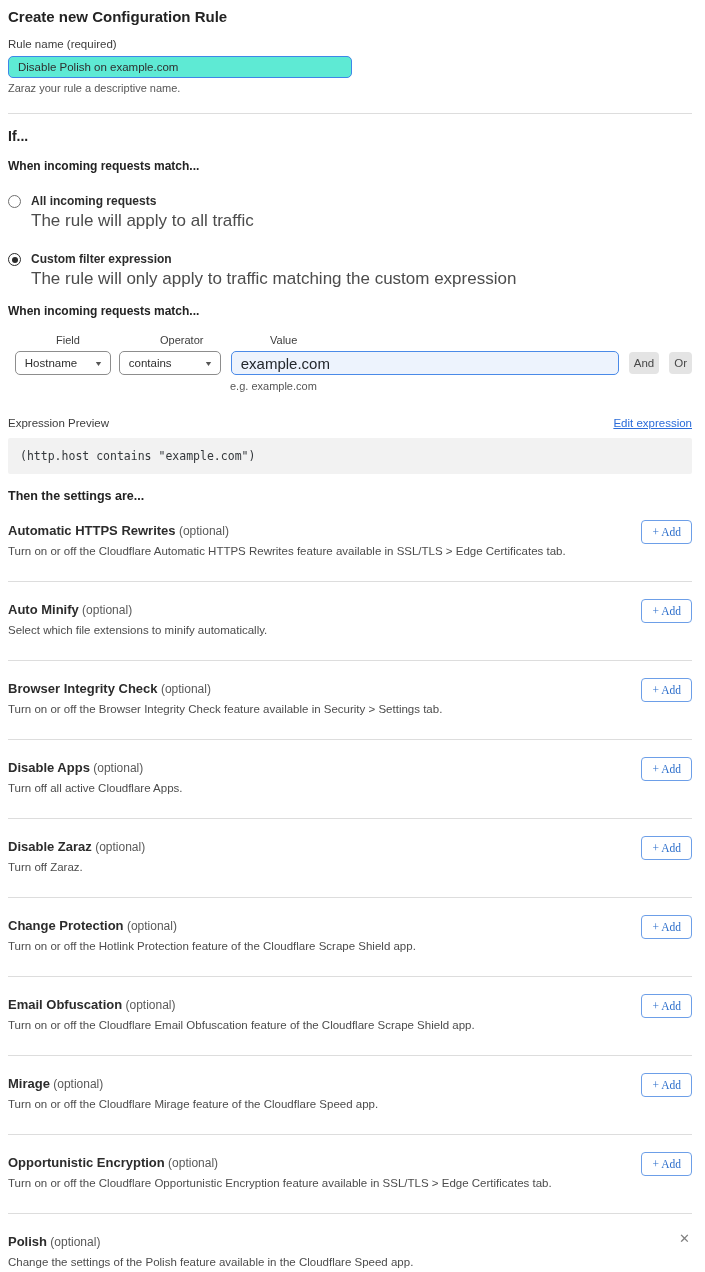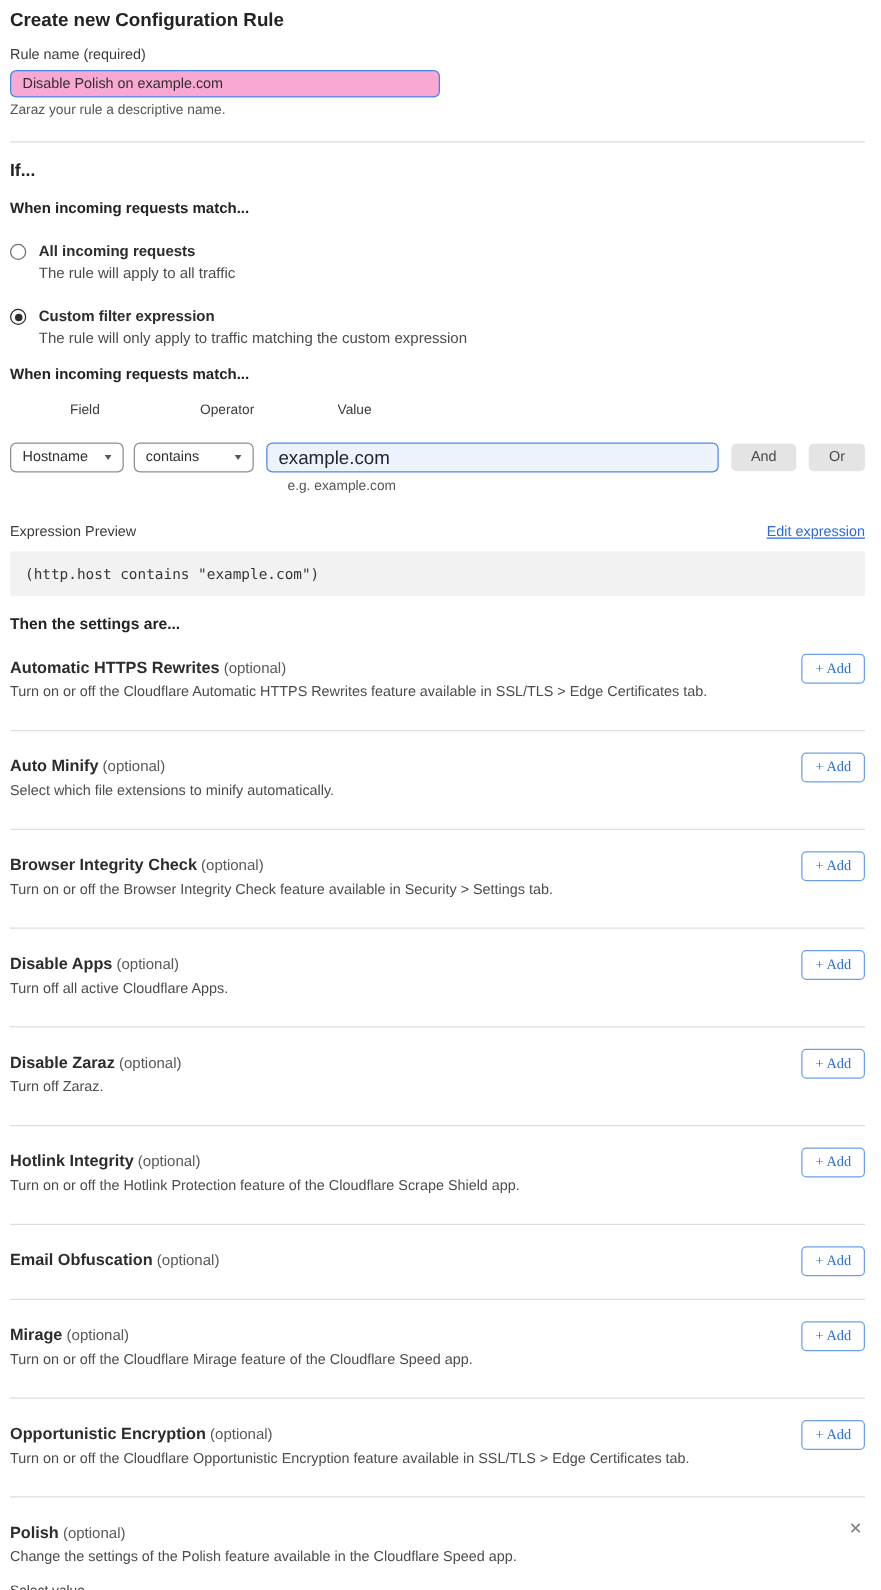--- a/index.html
+++ b/index.html
@@ -9,21 +9,21 @@
     font-family: "Liberation Sans", sans-serif;
     color: #313131;
   }
   .page { padding: 8px 13px 10px 8px; }
 
   .page-title { font-size: 15px; font-weight: bold; color: #232323; }
 
   .form-label { font-size: 11.5px; color: #3c3c3c; margin-top: 13px; }
   .rule-name-input {
     display: block; margin-top: 6px; width: 344px; height: 22px;
-    border: 1px solid #3f86e8; border-radius: 5px; background: #f9a8d4;
+    border: 1px solid #3f86e8; border-radius: 5px; background: #5eead4;
     padding: 0 9px; font-size: 11.5px; color: #2f2f2f; outline: none;
     font-family: "Liberation Sans", sans-serif;
   }
   .helper-text { font-size: 11px; color: #565656; margin-top: 4px; }
 
   .divider { border: none; border-top: 1px solid #ddd; margin-top: 19px; }
 
   .if-heading { font-size: 14px; font-weight: bold; margin-top: 14px; color: #232323; }
   .match-heading { font-size: 12px; font-weight: bold; margin-top: 15px; color: #232323; }
 
@@ -33,42 +33,42 @@
     border: 1px solid #6f6f6f; background: #fff; flex: 0 0 auto;
     margin-top: 1px; position: relative; cursor: pointer;
   }
   .radio-circle.checked { border-color: #2b2b2b; }
   .radio-circle.checked::after {
     content: ""; position: absolute; left: 2.5px; top: 2.5px;
     width: 6px; height: 6px; border-radius: 50%; background: #2b2b2b;
   }
   .radio-text { margin-left: 10px; }
   .radio-label { font-size: 12px; font-weight: bold; color: #2c2c2c; cursor: pointer; }
-  .radio-desc { font-size: 12px; color: #4c4c4c; margin-top: 3px; }
+  .radio-desc { font-size: 17px; color: #4c4c4c; margin-top: 3px; }
 
   .builder-labels { display: flex; margin-top: 16px; font-size: 11px; color: #3c3c3c; padding-left: 48px; }
   .lbl-field { width: 104px; }
   .lbl-operator { width: 110px; }
-  .builder-row { display: flex; margin-top: 20px; align-items: center; }
+  .builder-row { display: flex; margin-top: 5px; align-items: center; justify-content: flex-end; }
   .fake-select {
     height: 24px; border: 1px solid #8d8d8d; border-radius: 5px; background: #fff;
     display: flex; align-items: center; justify-content: space-between;
     padding: 0 8px 0 9px; font-size: 11.5px; color: #2f2f2f; cursor: pointer;
   }
   .select-field { width: 96px; margin-right: 8px; }
   .select-operator { width: 102px; margin-right: 10px; }
   .caret { font-size: 7px; color: #555; transform: scaleX(1.3); }
   .value-input {
     width: 388px; height: 24px; border: 1px solid #4a8ae8; border-radius: 5px;
     background: #edf3fd; padding: 0 9px; font-size: 15px; color: #23272c;
     outline: none; font-family: "Liberation Sans", sans-serif;
   }
   .andor-btn {
     height: 22px; border: none; border-radius: 4px; background: #e4e4e4;
-    color: #484848; font-size: 11.5px; padding: 0 16px; margin-left: 10px; cursor: pointer;
+    color: #484848; font-size: 11.5px; padding: 0 5px; margin-left: 10px; cursor: pointer;
     font-family: "Liberation Sans", sans-serif;
   }
   .eg-helper { font-size: 11px; color: #565656; margin-top: 5px; margin-left: 222px; }
 
   .preview-row { display: flex; justify-content: space-between; align-items: baseline; margin-top: 25px; }
   .preview-label { font-size: 11.5px; color: #3c3c3c; }
   .edit-link { font-size: 11.5px; color: #2b6cd9; text-decoration: underline; cursor: pointer; }
   .code-block {
     margin-top: 9px; background: #f2f2f2; border-radius: 2px;
     padding: 11px 12px; font-family: "DejaVu Sans Mono", monospace;
@@ -195,31 +195,32 @@
   <div class="setting-row">
     <div class="setting-title-line">
       <span class="setting-title">Disable Zaraz</span><span class="setting-optional"> (optional)</span>
     </div>
     <button class="add-btn">+ Add</button>
     <div class="setting-desc">Turn off Zaraz.</div>
   </div>
 
   <div class="setting-row">
     <div class="setting-title-line">
-      <span class="setting-title">Hotlink Integrity</span><span class="setting-optional"> (optional)</span>
+      <span class="setting-title">Change Protection</span><span class="setting-optional"> (optional)</span>
     </div>
     <button class="add-btn">+ Add</button>
     <div class="setting-desc">Turn on or off the Hotlink Protection feature of the Cloudflare Scrape Shield app.</div>
   </div>
 
   <div class="setting-row">
     <div class="setting-title-line">
       <span class="setting-title">Email Obfuscation</span><span class="setting-optional"> (optional)</span>
     </div>
     <button class="add-btn">+ Add</button>
+    <div class="setting-desc">Turn on or off the Cloudflare Email Obfuscation feature of the Cloudflare Scrape Shield app.</div>
   </div>
 
   <div class="setting-row">
     <div class="setting-title-line">
       <span class="setting-title">Mirage</span><span class="setting-optional"> (optional)</span>
     </div>
     <button class="add-btn">+ Add</button>
     <div class="setting-desc">Turn on or off the Cloudflare Mirage feature of the Cloudflare Speed app.</div>
   </div>
 

